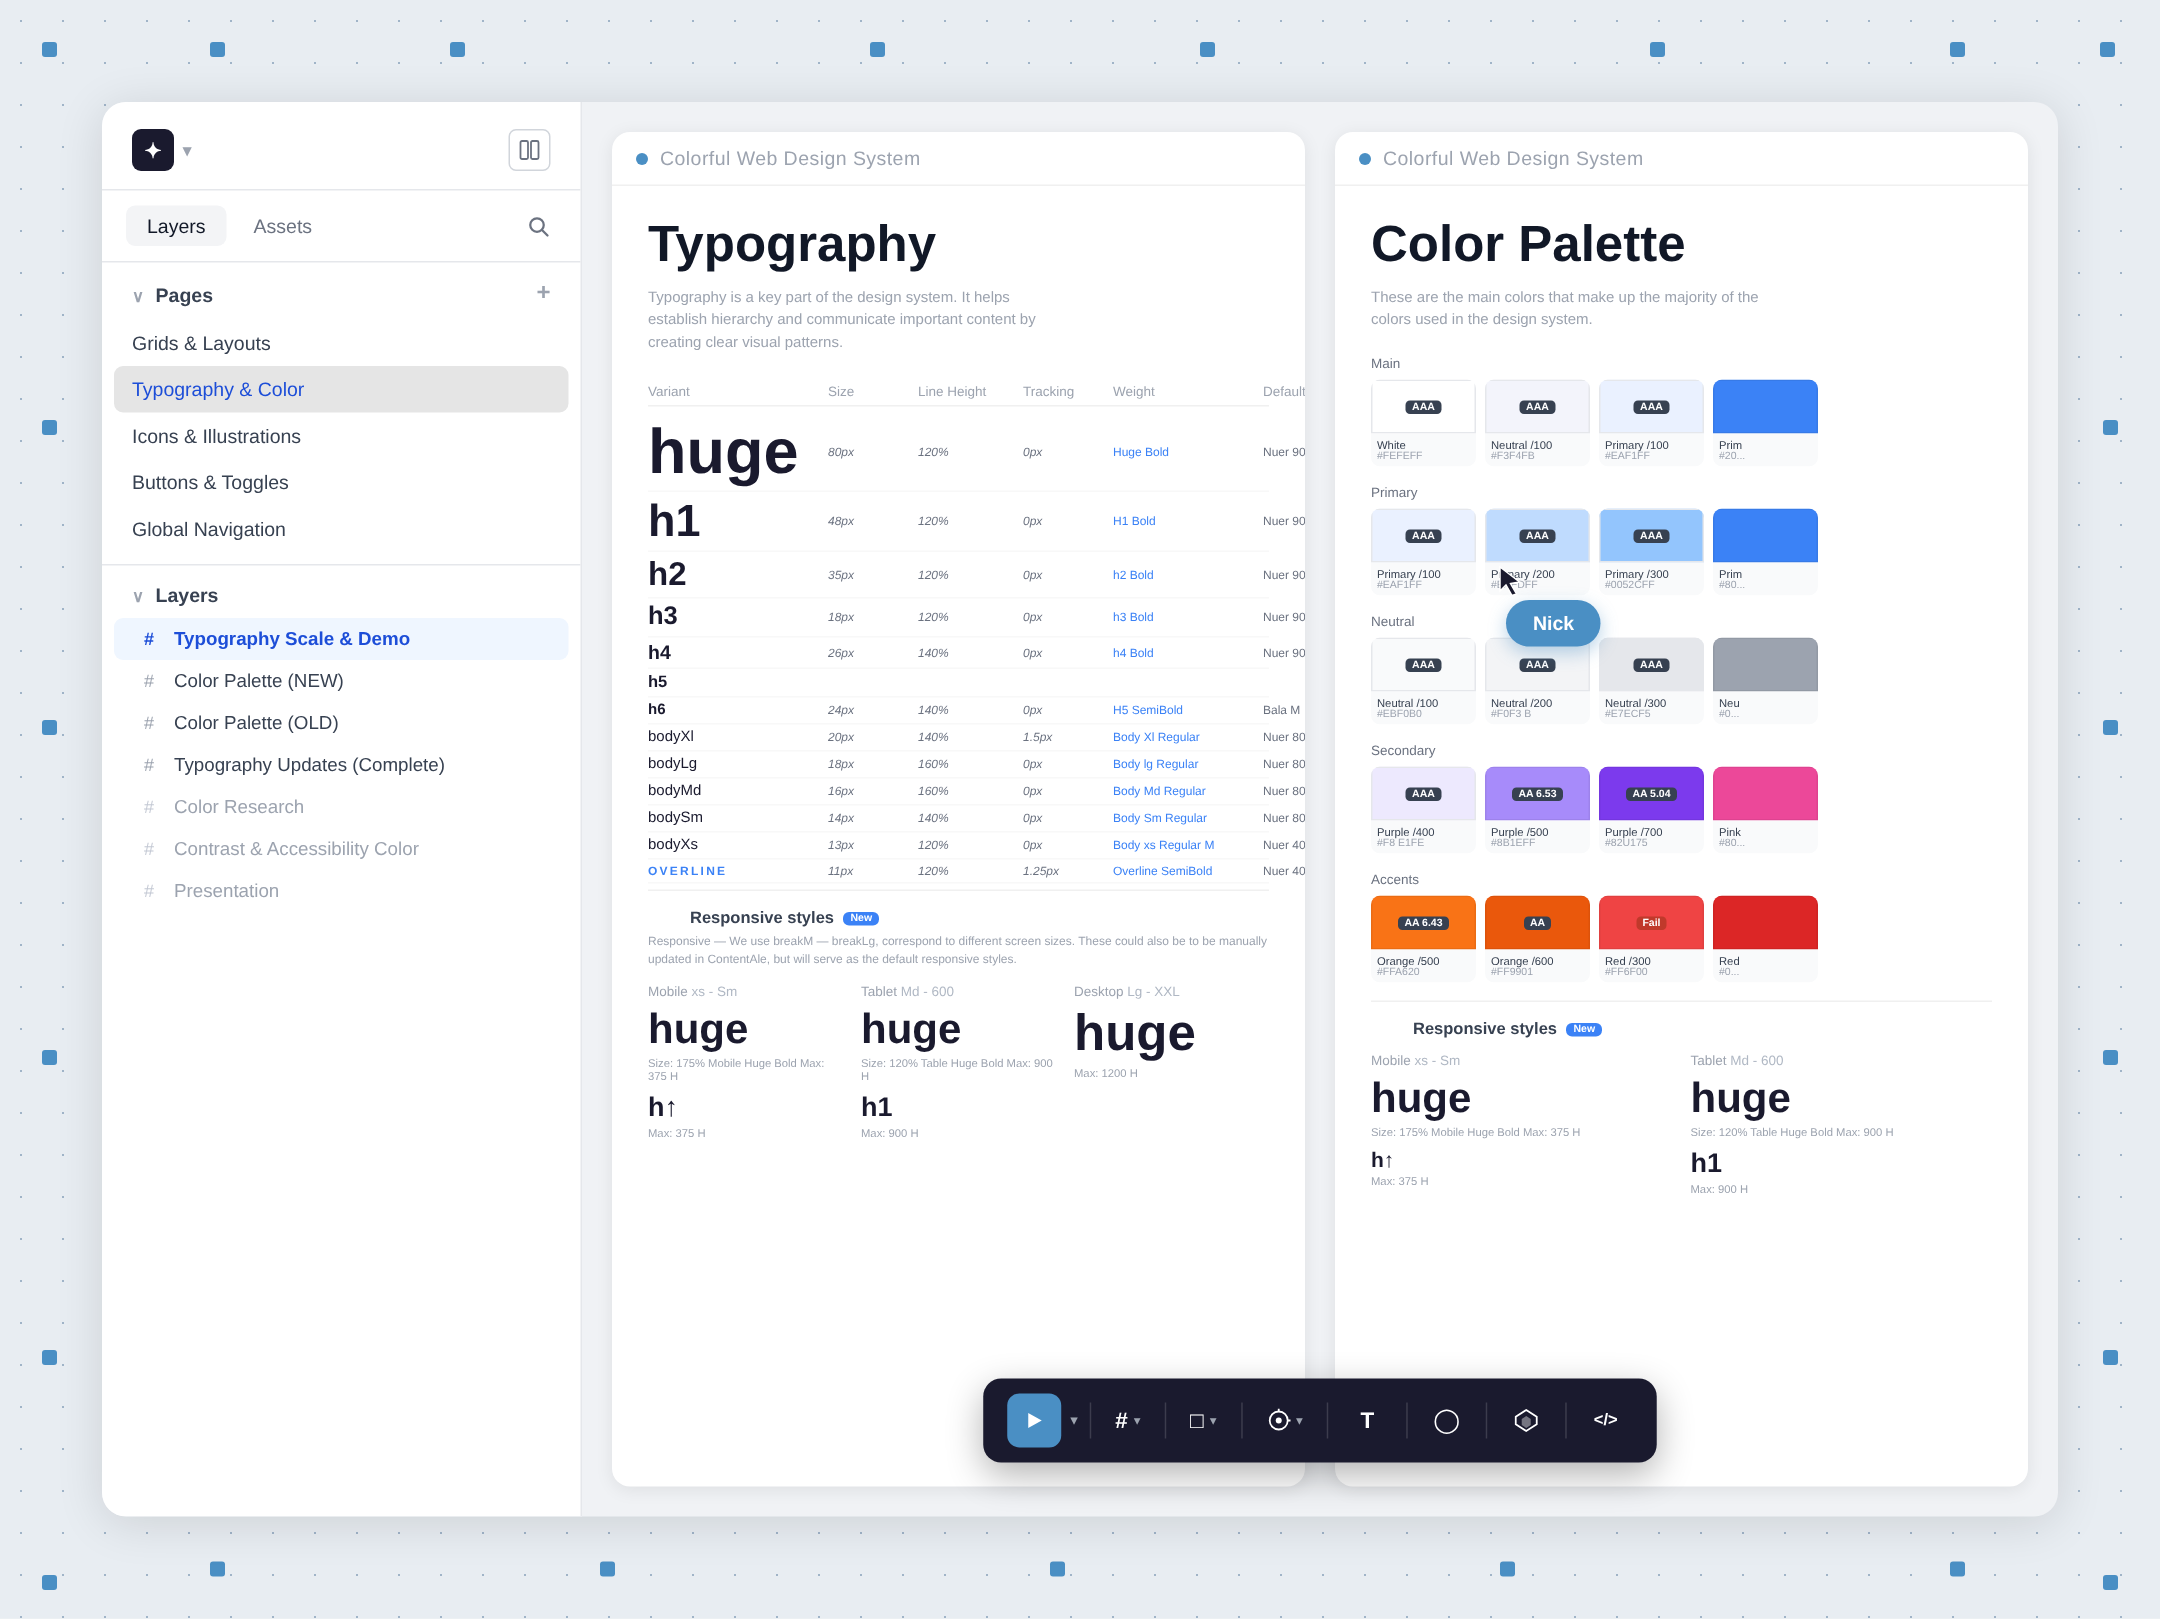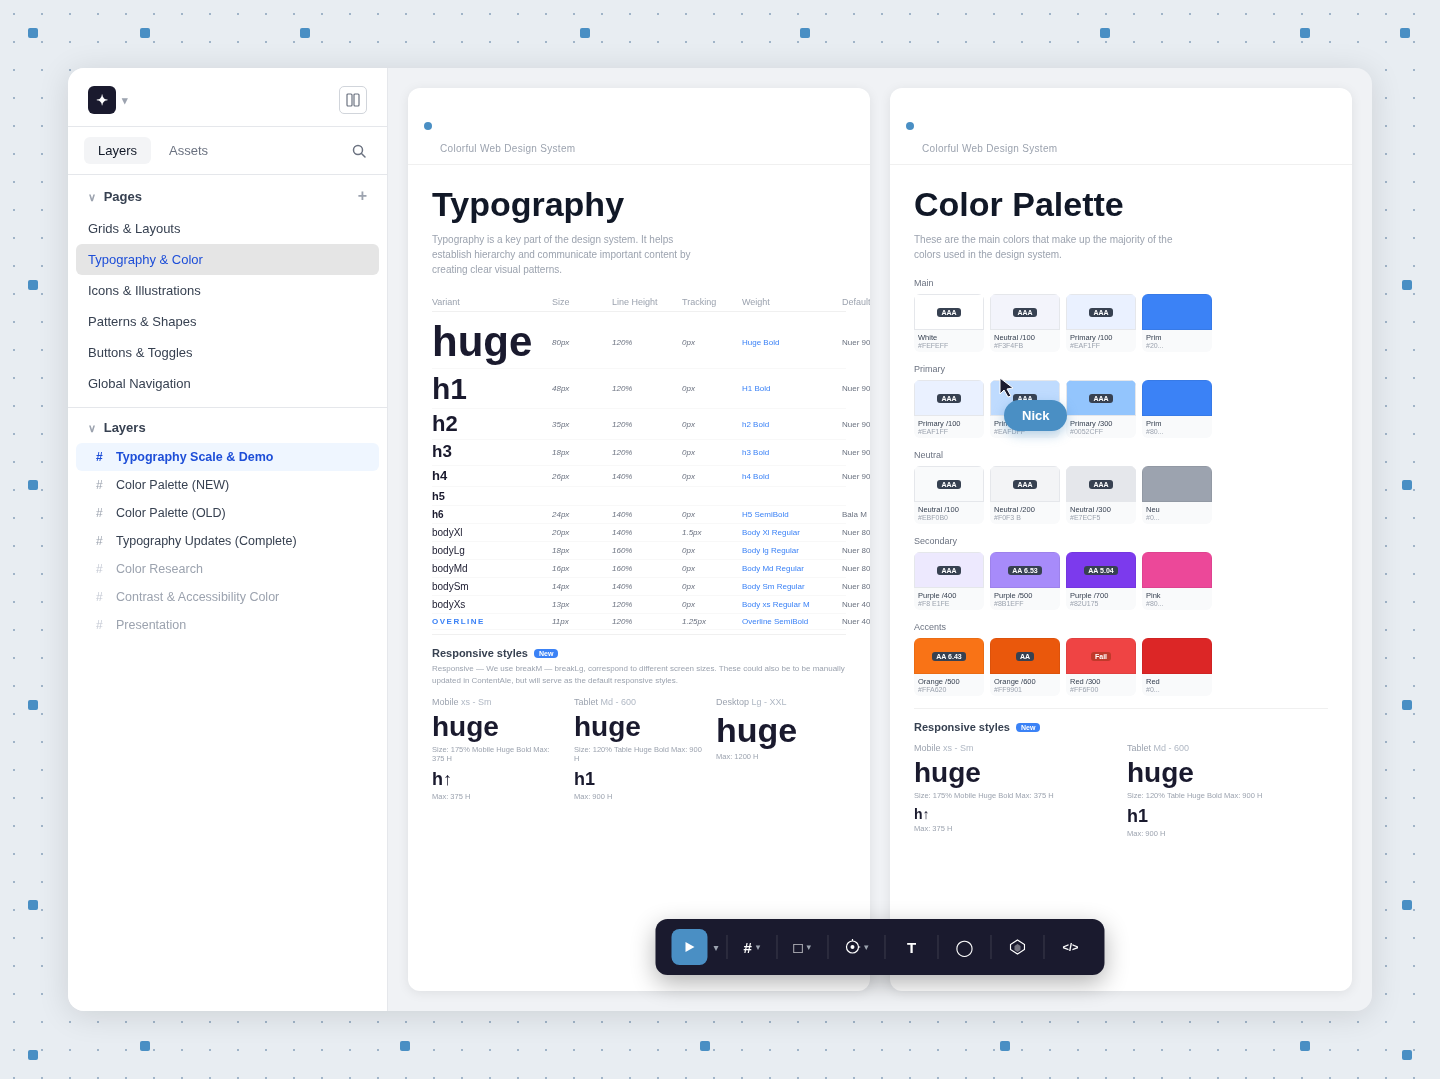--- a/index.html
+++ b/index.html
@@ -222,24 +222,23 @@
       gap: 8px;
     }
 
     .card-dot {
       width: 8px; height: 8px;
       border-radius: 50%;
       background: #4a8fc4;
     }
 
     .card-brand {
-      font-size: 10px;
+      font-size: 13px;
       color: #9ca3af;
       letter-spacing: 0.3px;
-      margin-top: 45px;
     }
 
     .card-content {
       padding: 20px 24px;
       flex: 1;
       overflow: hidden;
     }
 
     .card-title {
       font-size: 34px;
@@ -406,20 +405,21 @@
       margin-top: 4px;
     }
 
     .responsive-title {
       font-size: 11px;
       font-weight: 600;
       color: #374151;
       display: flex;
       align-items: center;
       gap: 6px;
+      margin-left: 28px;
     }
 
     .new-badge {
       background: #3b82f6;
       color: #fff;
       font-size: 7px;
       font-weight: 700;
       padding: 1px 5px;
       border-radius: 4px;
     }
@@ -530,23 +530,20 @@
         <div class="page-item">
           <span>Grids &amp; Layouts</span>
         </div>
         <div class="page-item active">
           <span>Typography &amp; Color</span>
         </div>
         <div class="page-item">
           <span>Icons &amp; Illustrations</span>
         </div>
         <div class="page-item">
-          <span>Patterns &amp; Shapes</span>
-        </div>
-        <div class="page-item">
           <span>Buttons &amp; Toggles</span>
         </div>
         <div class="page-item">
           <span>Global Navigation</span>
         </div>
       </div>
     </div>
 
     <div class="layers-section">
       <div class="sidebar-section-header">

